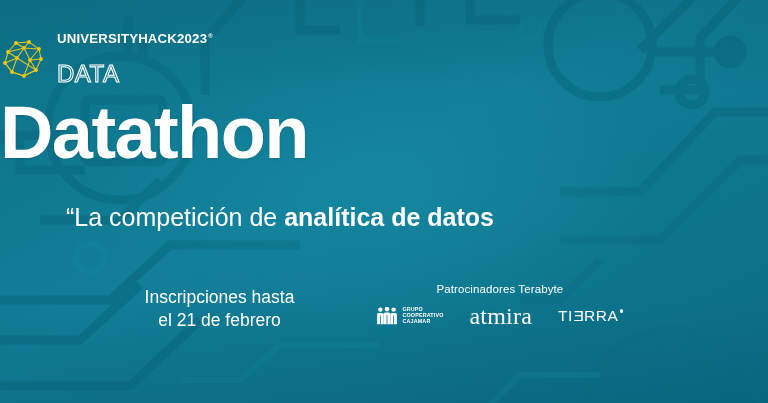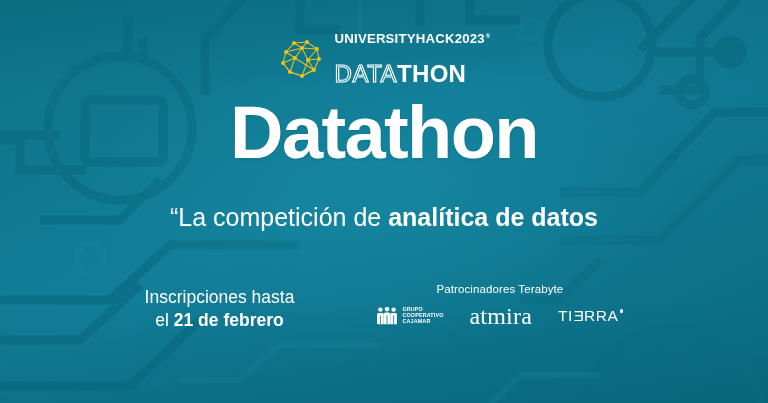--- a/index.html
+++ b/index.html
@@ -40,21 +40,20 @@
   }
 
   
   .content {
     position: relative;
     z-index: 3;
     width: 768px;
     height: 403px;
     display: flex;
     flex-direction: column;
-    align-items: center;
   }
 
   
   .event-logo {
     margin-top: 36px;
     display: flex;
     align-items: center;
     gap: 11px;
     height: 46px;
   }
@@ -136,21 +135,21 @@
   }
 
   .deadline {
     color: #ffffff;
     font-size: 17.5px;
     line-height: 1.32;
     text-align: center;
     font-weight: 300;
     padding-top: 3px;
   }
-  .deadline b { font-weight: bold; }
+  .deadline b { font-weight: normal; }
 
   .sponsors { text-align: center; }
   .sponsors-label {
     color: #ffffff;
     font-size: 11.5px;
     font-weight: 300;
     letter-spacing: 0.1px;
   }
   .sponsor-logos {
     margin-top: 9px;
@@ -310,21 +309,20 @@
         </g>
       </svg>
 
       <div class="logo-wordmark">
         <div class="logo-line1">
           <span>UNIVERSITYHACK2023</span>
           <span class="reg">®</span>
         </div>
         <div class="logo-line2">
           <span class="logo-data">DATA</span>
-          <span class="logo-thon">THON</span>
         </div>
       </div>
     </div>
 
     <div class="headline">Datathon</div>
 
     <div class="tagline">
       <span>“La competición de </span><b>analítica de datos</b><br>
     </div>
 

